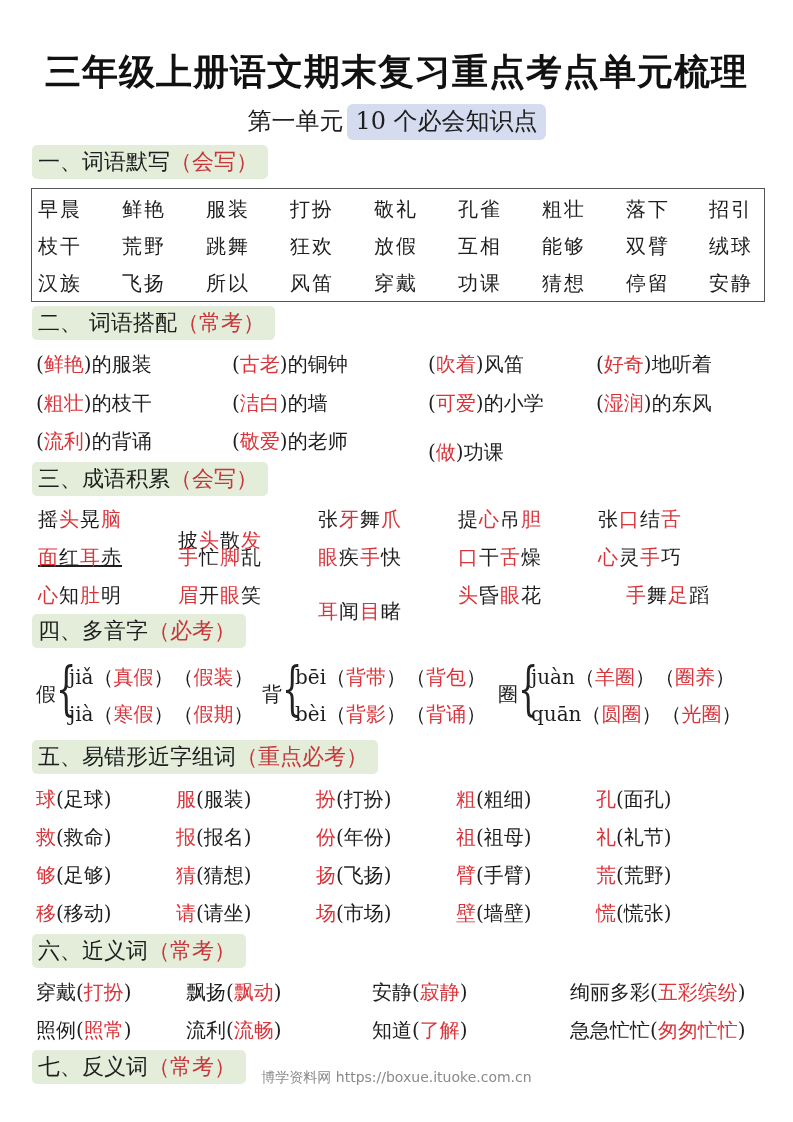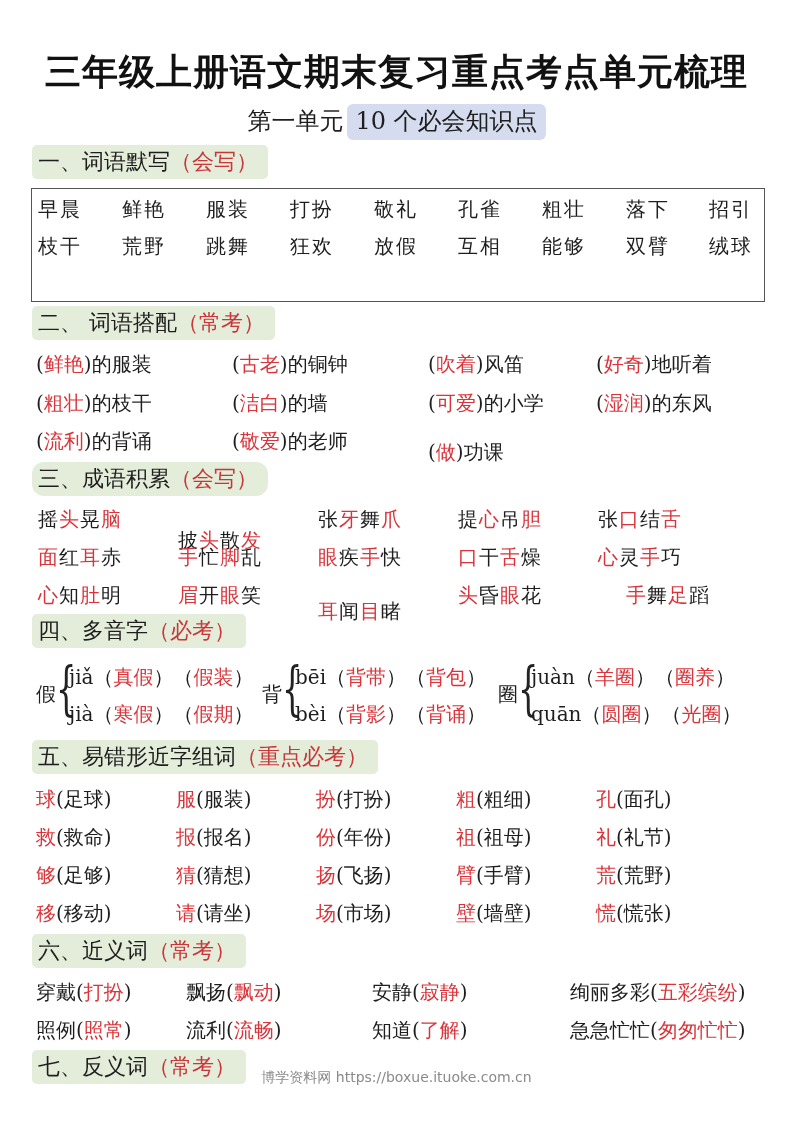--- a/index.html
+++ b/index.html
@@ -64,49 +64,60 @@
       <span class="cell" style="left: 6px;">早晨</span>
       <span class="cell" style="left: 90px;">鲜艳</span>
       <span class="cell" style="left: 174px;">服装</span>
       <span class="cell" style="left: 258px;">打扮</span>
       <span class="cell" style="left: 342px;">敬礼</span>
       <span class="cell" style="left: 426px;">孔雀</span>
       <span class="cell" style="left: 510px;">粗壮</span>
       <span class="cell" style="left: 594px;">落下</span>
       <span class="cell" style="left: 677px;">招引</span>
     </div>
+    <div class="row" style="top: 75px;">
+      <span class="cell" style="left: 6px;">汉族</span>
+      <span class="cell" style="left: 90px;">飞扬</span>
+      <span class="cell" style="left: 174px;">所以</span>
+      <span class="cell" style="left: 258px;">风笛</span>
+      <span class="cell" style="left: 342px;">穿戴</span>
+      <span class="cell" style="left: 426px;">功课</span>
+      <span class="cell" style="left: 510px;">猜想</span>
+      <span class="cell" style="left: 594px;">停留</span>
+      <span class="cell" style="left: 677px;">安静</span>
+    </div>
   </div>
 
 <div class="sec-head" style="top:306px;">
   <span>二、 词语搭配</span><span class="tag">（常考）</span>
 </div>
 <div id="collocations">
     <div class="line" style="left: 36px; top: 351px;"><span>(</span><span class="red">鲜艳</span><span>)</span><span>的服装</span></div>
     <div class="line" style="left: 232px; top: 351px;"><span>(</span><span class="red">古老</span><span>)</span><span>的铜钟</span></div>
     <div class="line" style="left: 428px; top: 351px;"><span>(</span><span class="red">吹着</span><span>)</span><span>风笛</span></div>
     <div class="line" style="left: 596px; top: 351px;"><span>(</span><span class="red">好奇</span><span>)</span><span>地听着</span></div>
     <div class="line" style="left: 36px; top: 390px;"><span>(</span><span class="red">粗壮</span><span>)</span><span>的枝干</span></div>
     <div class="line" style="left: 232px; top: 390px;"><span>(</span><span class="red">洁白</span><span>)</span><span>的墙</span></div>
     <div class="line" style="left: 428px; top: 390px;"><span>(</span><span class="red">可爱</span><span>)</span><span>的小学</span></div>
     <div class="line" style="left: 596px; top: 390px;"><span>(</span><span class="red">湿润</span><span>)</span><span>的东风</span></div>
     <div class="line" style="left: 36px; top: 428px;"><span>(</span><span class="red">流利</span><span>)</span><span>的背诵</span></div>
     <div class="line" style="left: 232px; top: 428px;"><span>(</span><span class="red">敬爱</span><span>)</span><span>的老师</span></div>
     <div class="line" style="left: 428px; top: 428px; margin-top: 11px;"><span>(</span><span class="red">做</span><span>)</span><span>功课</span></div>
   </div>
 
-<div class="sec-head" style="top:462px;border-radius:12px;">
+<div class="sec-head" style="top:462px;">
   <span>三、成语积累</span><span class="tag">（会写）</span>
 </div>
 <div id="idioms">
     <div class="line" style="left: 38px; top: 506px; letter-spacing: 1px;"><span>摇</span><span class="red">头</span><span>晃</span><span class="red">脑</span></div>
     <div class="line" style="left: 178px; top: 506px; letter-spacing: 1px; margin-top: 21px;"><span>披</span><span class="red">头</span><span>散</span><span class="red">发</span></div>
     <div class="line" style="left: 318px; top: 506px; letter-spacing: 1px;"><span>张</span><span class="red">牙</span><span>舞</span><span class="red">爪</span></div>
     <div class="line" style="left: 458px; top: 506px; letter-spacing: 1px;"><span>提</span><span class="red">心</span><span>吊</span><span class="red">胆</span></div>
     <div class="line" style="left: 598px; top: 506px; letter-spacing: 1px;"><span>张</span><span class="red">口</span><span>结</span><span class="red">舌</span></div>
-    <div class="line" style="left: 38px; top: 544px; letter-spacing: 1px;"><span class="red">面</span><span>红</span><span class="red">耳</span><span>赤</span></div>
+    <div class="line" style="left: 38px; top: 544px; letter-spacing: 1px; text-decoration: underline;"><span class="red">面</span><span>红</span><span class="red">耳</span><span>赤</span></div>
     <div class="line" style="left: 178px; top: 544px; letter-spacing: 1px;"><span class="red">手</span><span>忙</span><span class="red">脚</span><span>乱</span></div>
     <div class="line" style="left: 318px; top: 544px; letter-spacing: 1px;"><span class="red">眼</span><span>疾</span><span class="red">手</span><span>快</span></div>
     <div class="line" style="left: 458px; top: 544px; letter-spacing: 1px;"><span class="red">口</span><span>干</span><span class="red">舌</span><span>燥</span></div>
     <div class="line" style="left: 598px; top: 544px; letter-spacing: 1px;"><span class="red">心</span><span>灵</span><span class="red">手</span><span>巧</span></div>
     <div class="line" style="left: 38px; top: 582px; letter-spacing: 1px;"><span class="red">心</span><span>知</span><span class="red">肚</span><span>明</span></div>
     <div class="line" style="left: 178px; top: 582px; letter-spacing: 1px;"><span class="red">眉</span><span>开</span><span class="red">眼</span><span>笑</span></div>
     <div class="line" style="left: 318px; top: 582px; letter-spacing: 1px; margin-top: 16px;"><span class="red">耳</span><span>闻</span><span class="red">目</span><span>睹</span></div>
     <div class="line" style="left: 458px; top: 582px; letter-spacing: 1px;"><span class="red">头</span><span>昏</span><span class="red">眼</span><span>花</span></div>
     <div class="line" style="left: 578px; top: 582px; letter-spacing: 1px; margin-left: 48px;"><span class="red">手</span><span>舞</span><span class="red">足</span><span>蹈</span></div>
   </div>

